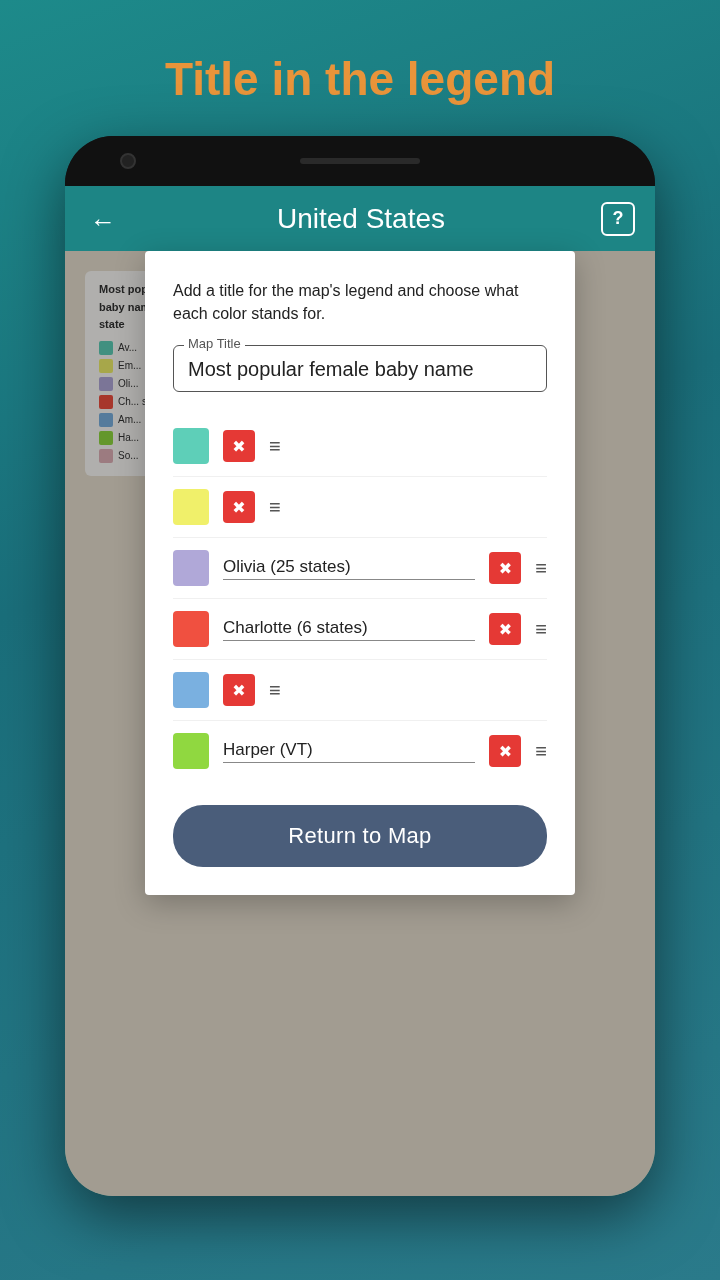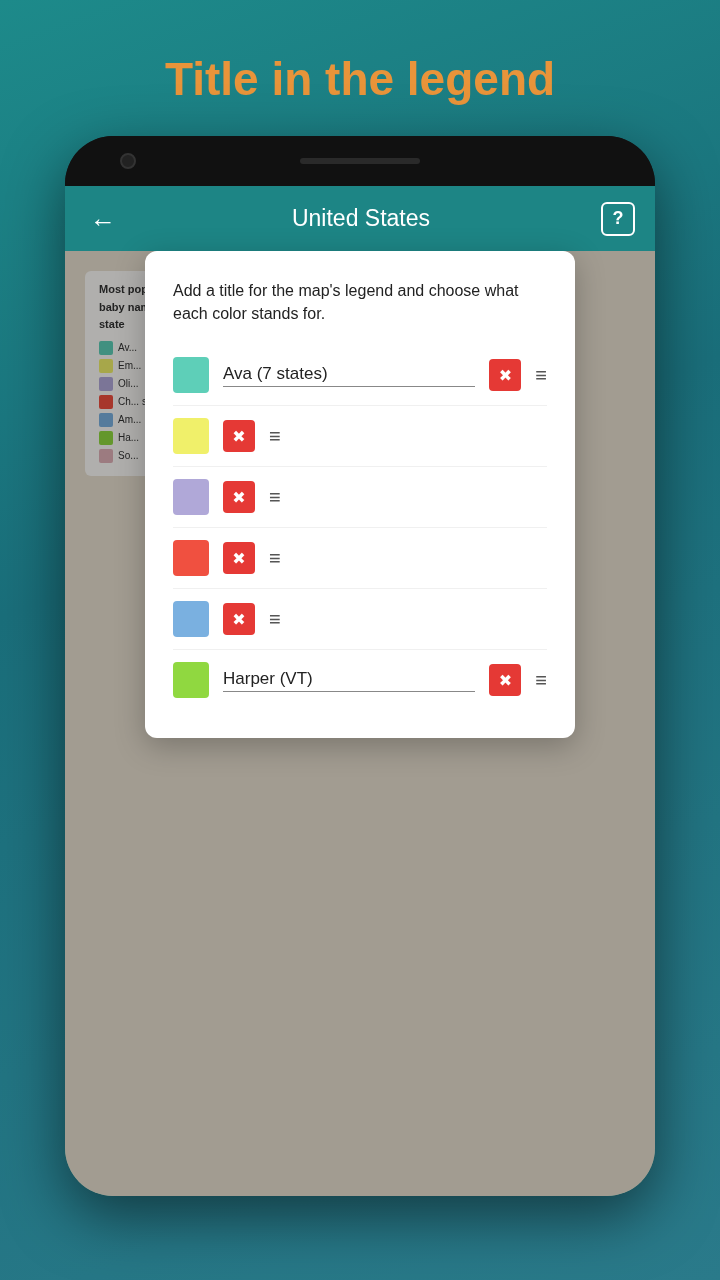--- a/index.html
+++ b/index.html
@@ -108,21 +108,21 @@
 
     .back-btn {
       color: white;
       font-size: 26px;
       cursor: pointer;
       padding: 5px;
     }
 
     .app-header-title {
       color: white;
-      font-size: 23px;
+      font-size: 28px;
       font-weight: 500;
     }
 
     .help-btn {
       width: 34px;
       height: 34px;
       border: 2px solid white;
       border-radius: 6px;
       display: flex;
       align-items: center;
@@ -183,21 +183,21 @@
       left: 0; right: 0; bottom: 0;
       background: rgba(0,0,0,0.3);
       display: flex;
       justify-content: center;
       align-items: flex-start;
       padding-top: 0;
     }
 
     .modal {
       background: white;
-      border-radius: 12px;
+      border-radius: 4px;
       width: 430px;
       margin-top: 0px;
       padding: 28px 28px 28px 28px;
       box-shadow: 0 8px 30px rgba(0,0,0,0.25);
       max-height: 880px;
       overflow-y: auto;
     }
 
     .modal-description {
       font-size: 16px;
@@ -365,54 +365,60 @@
           <span>So...</span>
         </div>
       </div>
     </div>
 
     <div class="modal-overlay">
       <div class="modal">
 
         <p class="modal-description">Add a title for the map's legend and choose what each color stands for.</p>
 
+        <div class="input-group">
+          <span class="input-label">Map Title</span>
+          <input class="input-value" type="text" value="Most popular female baby name" style="">
+        </div>
 
         <div class="legend-list" id="legend-list">
 
         <div class="legend-row">
               <div class="color-swatch" style="background: rgb(94, 207, 184);"></div>
-              <input class="legend-text-input" type="text" value="Ava (7 states)" style="">
               <div class="delete-icon">✖</div>
               <div class="drag-icon">≡</div>
             </div>
             <div class="legend-row">
               <div class="color-swatch" style="background: rgb(240, 240, 106);"></div>
               <div class="delete-icon">✖</div>
               <div class="drag-icon">≡</div>
             </div>
             <div class="legend-row">
               <div class="color-swatch" style="background: rgb(176, 168, 216);"></div>
+              <input class="legend-text-input" type="text" value="Olivia (25 states)" style="">
               <div class="delete-icon">✖</div>
               <div class="drag-icon">≡</div>
             </div>
             <div class="legend-row">
               <div class="color-swatch" style="background: rgb(240, 80, 64);"></div>
+              <input class="legend-text-input" type="text" value="Charlotte (6 states)" style="">
               <div class="delete-icon">✖</div>
               <div class="drag-icon">≡</div>
             </div>
             <div class="legend-row">
               <div class="color-swatch" style="background: rgb(122, 176, 224);"></div>
               <div class="delete-icon">✖</div>
               <div class="drag-icon">≡</div>
             </div>
             <div class="legend-row">
               <div class="color-swatch" style="background: rgb(144, 216, 64);"></div>
               <input class="legend-text-input" type="text" value="Harper (VT)" style="">
               <div class="delete-icon">✖</div>
               <div class="drag-icon">≡</div>
             </div>
           </div>
 
+        <button class="return-btn">Return to Map</button>
       </div>
     </div>
 
   </div>
 </div>
 
 </body></html>

